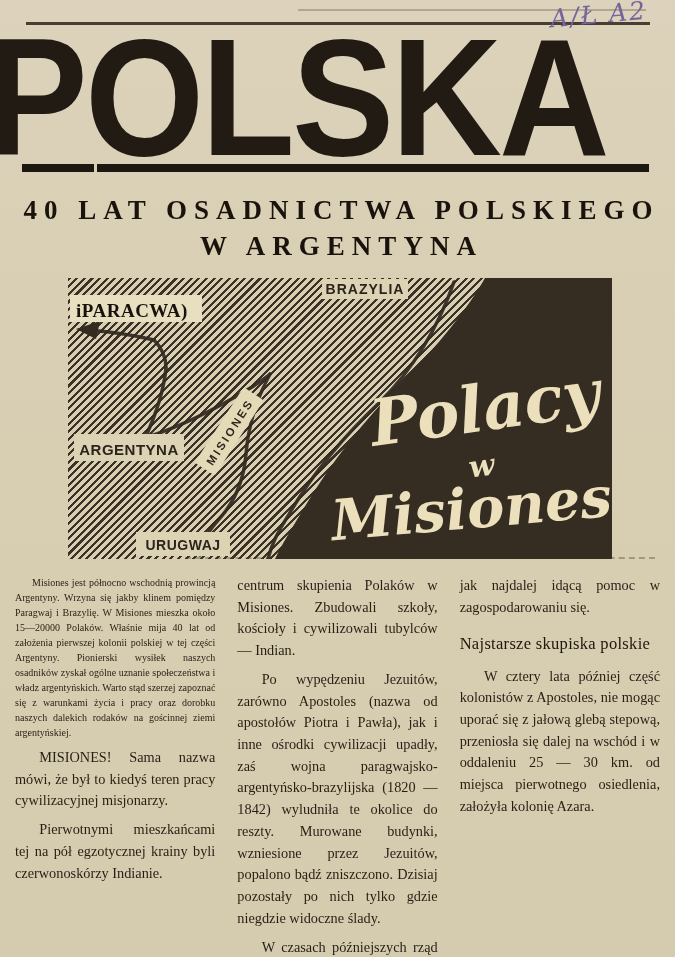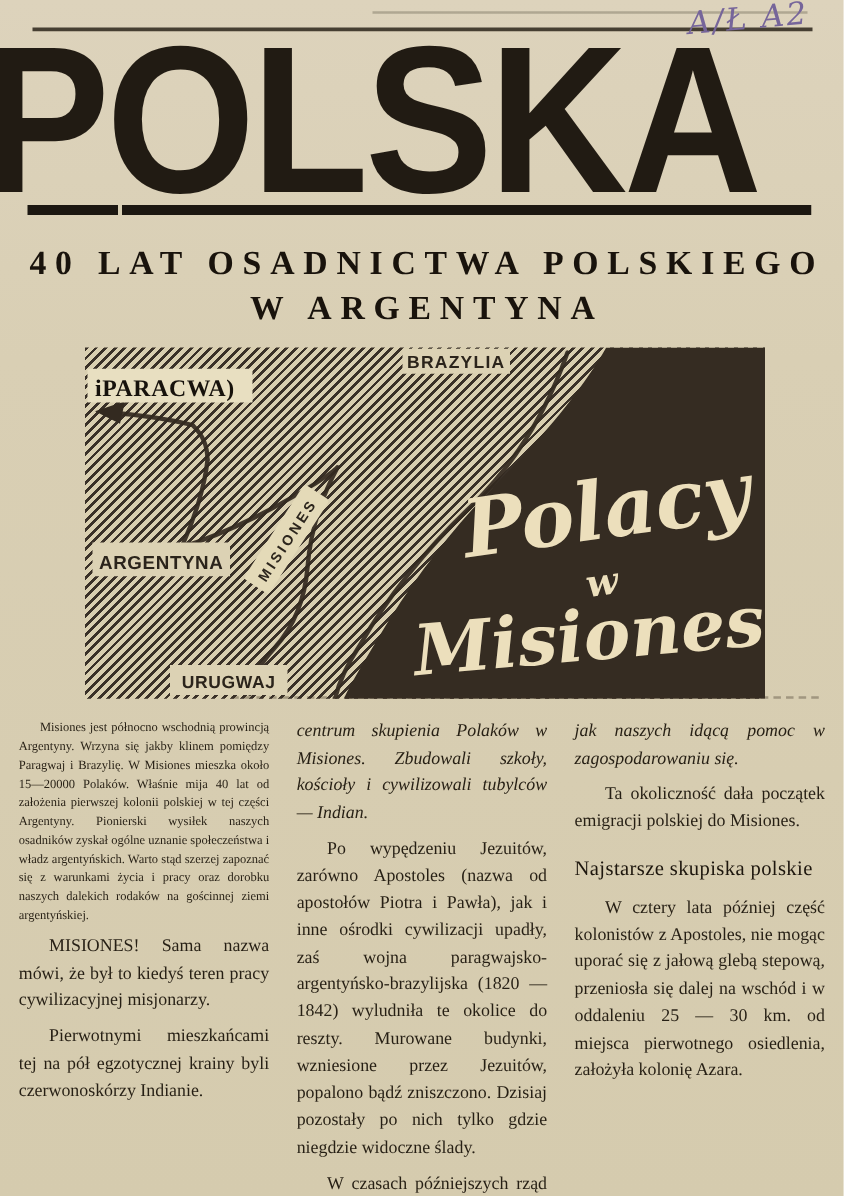--- a/index.html
+++ b/index.html
@@ -33,21 +33,21 @@
     position:absolute; top:278px; left:68px; width:544px; height:281px;
     background:repeating-linear-gradient(135deg,#3a3128 0px,#3a3128 2.2px,#d9cfb0 2.2px,#d9cfb0 5.4px);
   }
   .map svg{position:absolute; left:0; top:0;}
   .dashes{position:absolute; top:557px; left:185px; width:470px; height:0;
     border-top:2px dashed rgba(60,50,35,.35);}
   
   .body-cols{position:absolute; top:575px; left:15px; width:645px; display:flex; gap:22px;}
   .col{flex:1 1 0; text-align:justify; font-size:14.3px; line-height:1.52; color:#261f14;}
   .col p{margin:0 0 7px 0; text-indent:1.7em;}
-  .col p.noindent{text-indent:0;font-style:italic;}
+  .col p.noindent{text-indent:0;}
   .col p.petit{font-size:10px; line-height:1.5;}
   .subhead{font-weight:normal; font-size:16.5px; letter-spacing:.3px; text-align:left;
     margin:13px 0 9px 0; color:#1d160d;}
 </style>
 </head>
 <body>
 
 <div class="page">
 
   <div class="rule-faint"></div>
@@ -112,20 +112,19 @@
       <p>MISIONES! Sama nazwa mówi, że był to kiedyś teren pracy cywilizacyjnej misjonarzy.</p>
       <p>Pierwotnymi mieszkańcami tej na pół egzotycznej krainy byli czerwonoskórzy Indianie.</p>
 
     </div>
     <div class="col">
       <p class="noindent">centrum skupienia Polaków w Misiones. Zbudowali szkoły, kościoły i cywilizowali tubylców — Indian.</p>
       <p>Po wypędzeniu Jezuitów, zarówno Apostoles (nazwa od apostołów Piotra i Pawła), jak i inne ośrodki cywilizacji upadły, zaś wojna paragwajsko-argentyńsko-brazylijska (1820 — 1842) wyludniła te okolice do reszty. Murowane budynki, wzniesione przez Jezuitów, popalono bądź zniszczono. Dzisiaj pozostały po nich tylko gdzie niegdzie widoczne ślady.</p>
       <p>W czasach późniejszych rząd argentyński, chcąc przywrócić w Misiones zamarłe życie, nadawał bezpłatnie chętnym do osiedlania się tam duże działki ziemi i okazywał</p>
     </div>
     <div class="col">
-      <p class="noindent">jak naszych idącą pomoc w zagospodarowaniu się.</p>
-      <p>Ta okoliczność dała początek emigracji polskiej do Misiones.</p>
+      <p class="noindent">jak najdalej idącą pomoc w zagospodarowaniu się.</p>
       <div class="subhead">Najstarsze skupiska polskie</div>
       <p>W cztery lata później część kolonistów z Apostoles, nie mogąc uporać się z jałową glebą stepową, przeniosła się dalej na wschód i w oddaleniu 25 — 30 km. od miejsca pierwotnego osiedlenia, założyła kolonię Azara.</p>
     </div>
   </div>
 
 </div>
 
 </body></html>

